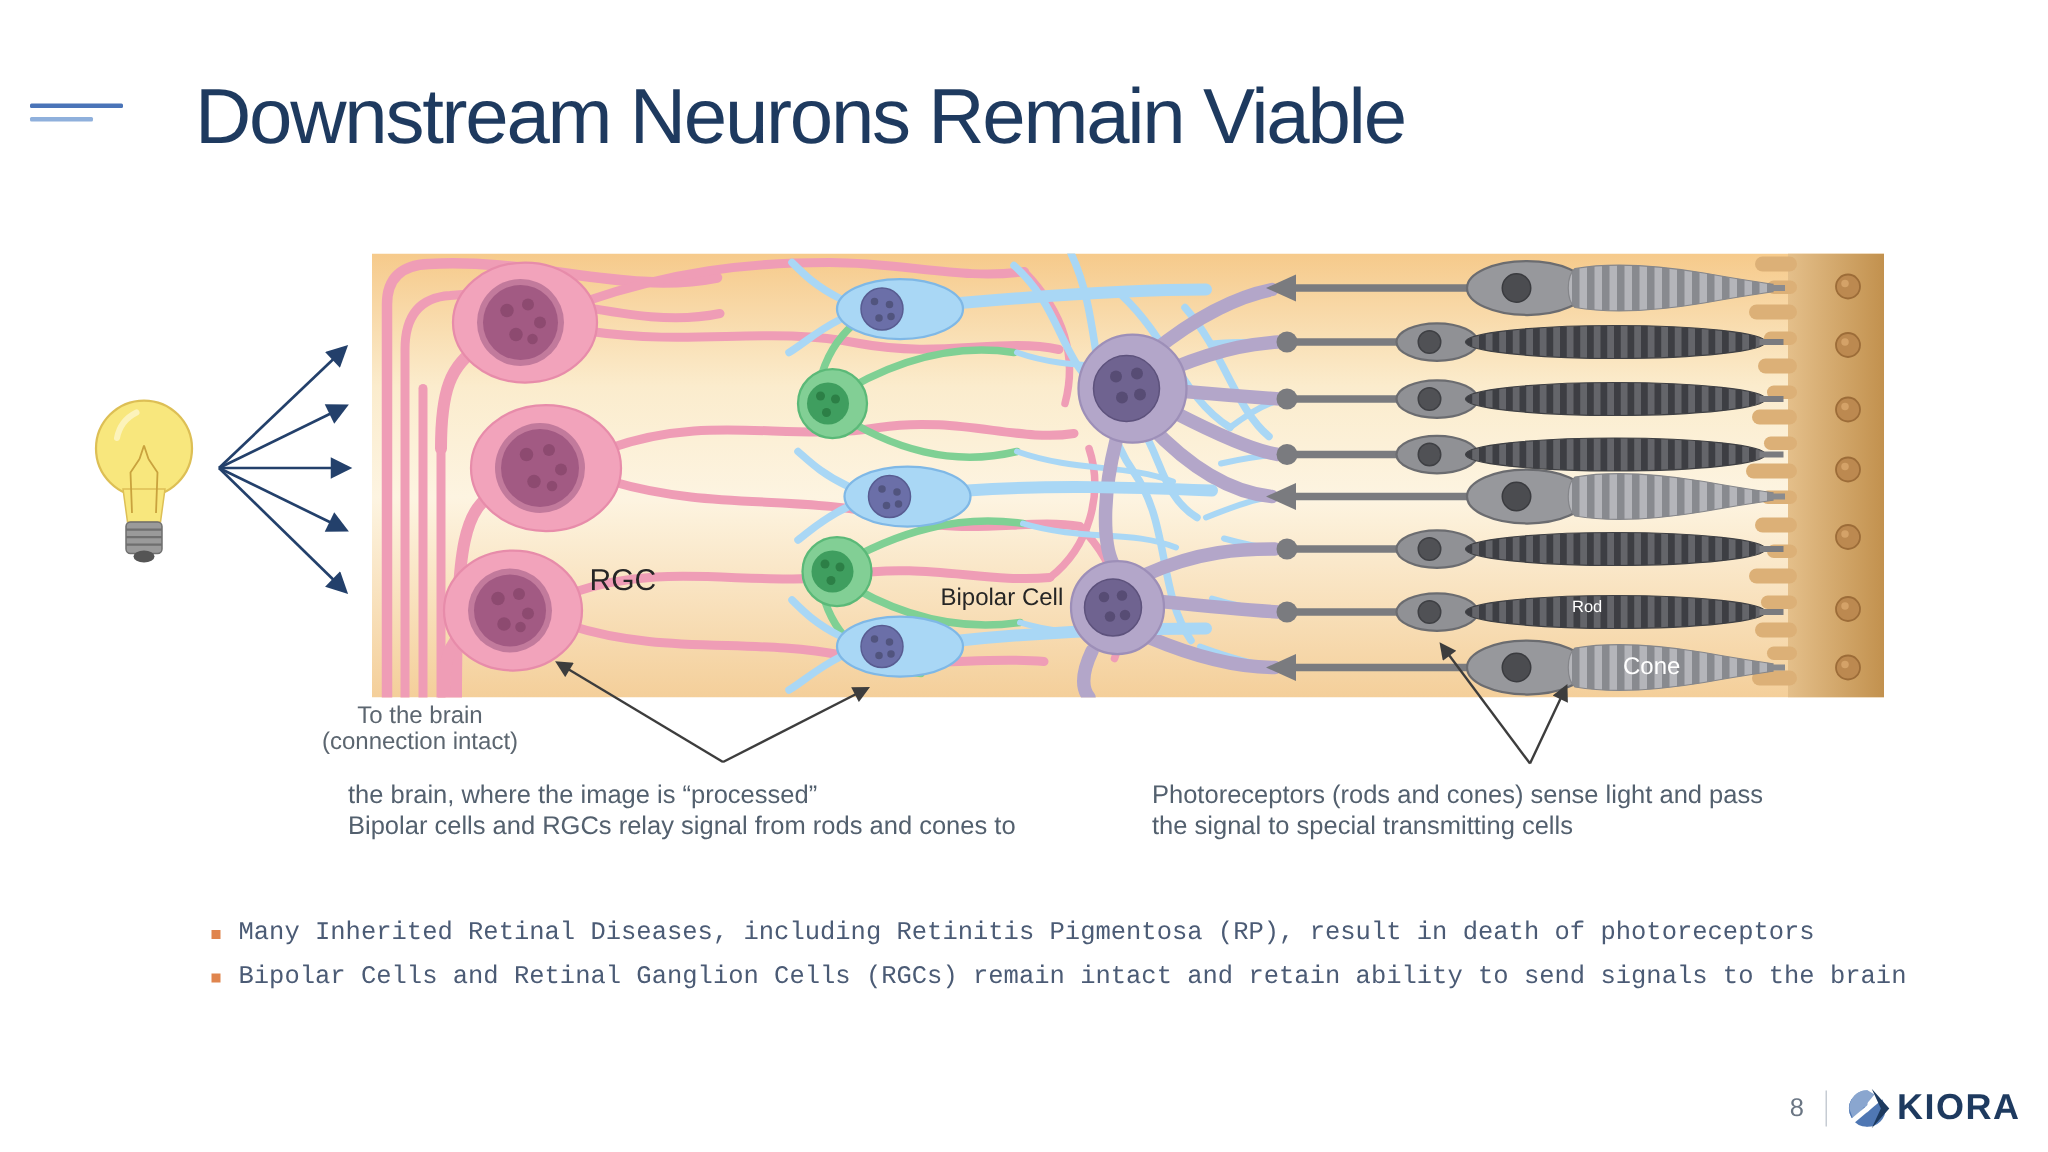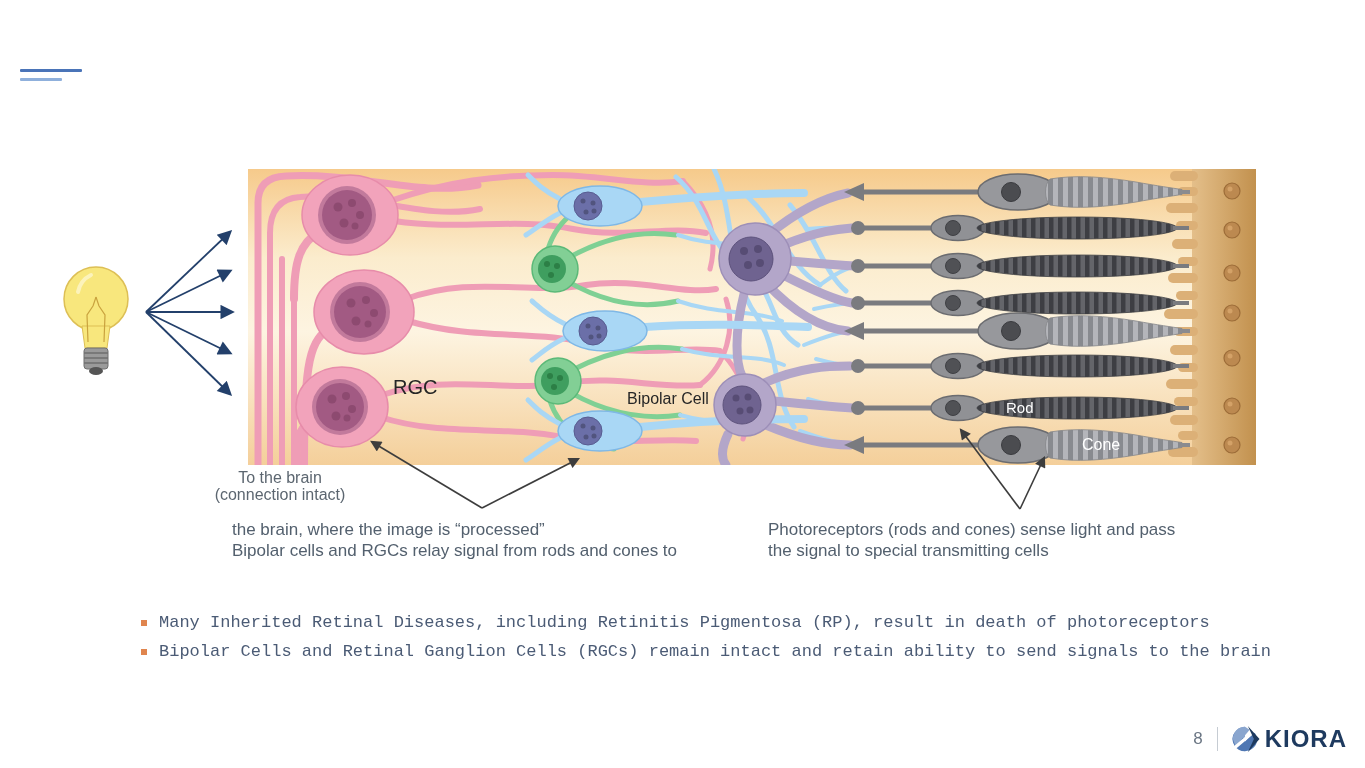--- a/index.html
+++ b/index.html
@@ -43,20 +43,21 @@
   .logo-text{color:#1e3a5f;font-size:24px;font-weight:700;letter-spacing:1px;}
 </style>
 </head>
 <body>
 
 <div class="slide">
 
   <div class="accent-line top"></div>
   <div class="accent-line bottom"></div>
 
+  <h1 class="title">Downstream Neurons Remain Viable</h1>
 
   <div class="diagram-wrap">
     <svg viewBox="0 0 1008 296">
       <defs>
         <linearGradient id="bgGrad" x1="0" y1="0" x2="0" y2="1">
           <stop offset="0" stop-color="#f6ca8b"></stop>
           <stop offset="0.3" stop-color="#fbeccd"></stop>
           <stop offset="0.55" stop-color="#fdf4e1"></stop>
           <stop offset="1" stop-color="#f4cf9a"></stop>
         </linearGradient>
@@ -341,21 +342,21 @@
           <ellipse cx="770" cy="276" rx="40" ry="18" fill="#97989c" stroke="#6b6c70" stroke-width="1.5"></ellipse>
           <circle cx="763" cy="276" r="9.5" fill="#4b4c50" stroke="#3a3b3f"></circle>
           <path d="M802,263 C828,258.5 858,261 888,266 C910,270 924,272 934,273.5 L934,278.5 C924,280 910,282 888,286 C858,291 828,293.5 802,289 C796,284 796,268 802,263 Z" fill="url(#coneStripes)" stroke="#85868a" stroke-width="0.8"></path>
           <line x1="932" y1="276" x2="942" y2="276" stroke="#8a8b8f" stroke-width="4"></line>
         </g>
       </g>
     </svg>
 
     <div class="cell-label" style="left:145px;top:207px;font-size:20px;">RGC</div>
     <div class="cell-label" style="left:379px;top:221px;">Bipolar Cell</div>
-    <div class="cell-label light" style="left:758px;top:230px;font-size:15px;">Rod</div>
+    <div class="cell-label light" style="left:800px;top:230px;font-size:11px;">Rod</div>
     <div class="cell-label light" style="left:834px;top:267px;">Cone</div>
   </div>
 
   <svg class="overlay" viewBox="0 0 1365 768">
     <defs>
       <marker id="navyArrow" viewBox="0 0 10 10" refX="8" refY="5" markerWidth="9" markerHeight="8" orient="auto">
         <path d="M0,0 L10,5 L0,10 Z" fill="#23406b"></path>
       </marker>
       <marker id="darkArrow" viewBox="0 0 10 10" refX="8" refY="5" markerWidth="8" markerHeight="7" orient="auto">
         <path d="M0,0 L10,5 L0,10 Z" fill="#3d3d3d"></path>

